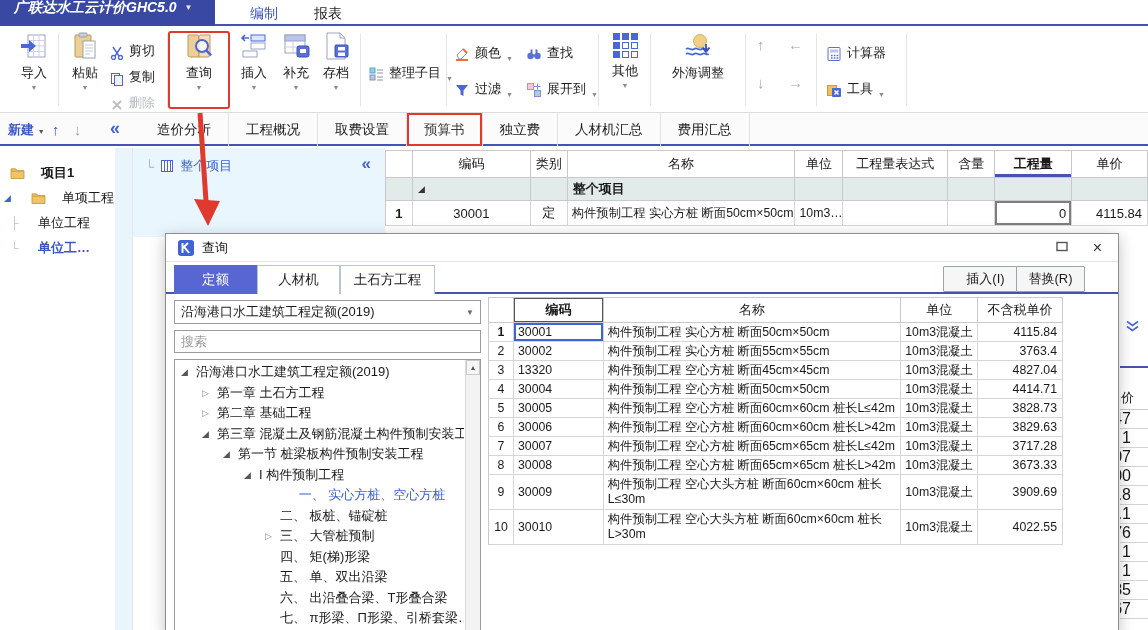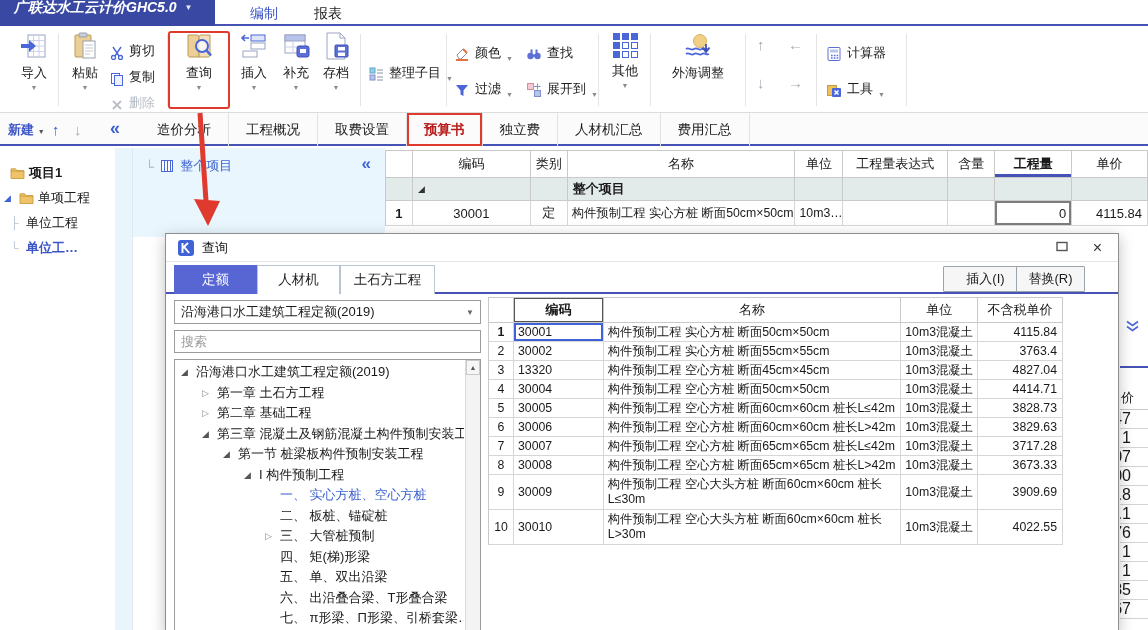--- a/index.html
+++ b/index.html
@@ -26,24 +26,24 @@
   .barrow{color:#3f62d6}
   
   .tabstrip{position:absolute;left:0;top:113px;right:0;height:33px;background:#fbfbfb;border-bottom:2px solid #4653b4}
   .newbtn{position:absolute;left:8px;top:0;height:33px;line-height:33px;color:#3d56c6;font-size:13px;font-weight:bold;cursor:pointer}
   .newbtn .caret{font-size:7px;color:#555}
   .tsup{position:absolute;left:52px;top:0;line-height:33px}
   .tsdn{position:absolute;left:74px;top:0;line-height:33px}
   .collapse1{position:absolute;left:110px;top:0;line-height:31px;font-size:18px;font-weight:bold;color:#3f62d6;cursor:pointer}
   .ptabs{position:absolute;left:140px;top:0;height:33px;display:flex}
   .ptab{padding:0 17px;line-height:33px;font-size:13.5px;border-right:1px solid #e2e2e2;cursor:pointer}
-  .ptab.on{color:#b91c1c;font-weight:bold;box-shadow:inset 0 0 0 2px #e0392d}
+  .ptab.on{color:#404040;font-weight:normal;box-shadow:inset 0 0 0 2px #e0392d}
   
   .sidebar{position:absolute;left:0;top:148px;width:115px;bottom:0;background:#fff}
-  .srow{height:25px;display:flex;align-items:center;gap:4px;font-size:13px;cursor:pointer;white-space:nowrap}
+  .srow{height:25px;display:flex;align-items:center;gap:16px;font-size:13px;cursor:pointer;white-space:nowrap}
   .branch{color:#b9c2cc;font-size:12px;width:12px;flex:none}
   .sexp{color:#3f62d6;font-size:9px;width:11px;flex:none}
   .slbl.b{font-weight:bold}
   .srow.sel .slbl{color:#3d56c6;font-weight:bold}
   .strip{position:absolute;left:115px;top:148px;width:18px;bottom:0;background:#eaf4fb;border-right:1px solid #ddeaf2}
   
   .cyan{position:absolute;left:133px;top:148px;width:252px;height:89px;background:#e9f6fd}
   .panelnode{position:absolute;left:12px;top:9px;display:flex;align-items:center;gap:6px;color:#3d63cf;font-size:13px;cursor:pointer}
   .panelnode .tl{color:#9fb6c6}
   .collapse2{position:absolute;right:14px;top:6px;font-size:17px;font-weight:bold;color:#3f62d6;cursor:pointer}
@@ -522,21 +522,21 @@
           <span>第三章 混凝土及钢筋混凝土构件预制安装工程</span>
         </div>
         <div class="dtrow" style="padding-left: 48px;">
           <span class="gut">◢</span>
           <span>第一节 桩梁板构件预制安装工程</span>
         </div>
         <div class="dtrow" style="padding-left: 69px;">
           <span class="gut">◢</span>
           <span>I 构件预制工程</span>
         </div>
-        <div class="dtrow" style="padding-left: 90px;">
+        <div class="dtrow" style="padding-left: 90px; justify-content: center;">
           <span class="gut"></span>
           <span class="sel">一、 实心方桩、空心方桩</span>
         </div>
         <div class="dtrow" style="padding-left: 90px;">
           <span class="gut"></span>
           <span>二、 板桩、锚碇桩</span>
         </div>
         <div class="dtrow" style="padding-left: 90px;">
           <span class="gut col">▷</span>
           <span>三、 大管桩预制</span>

